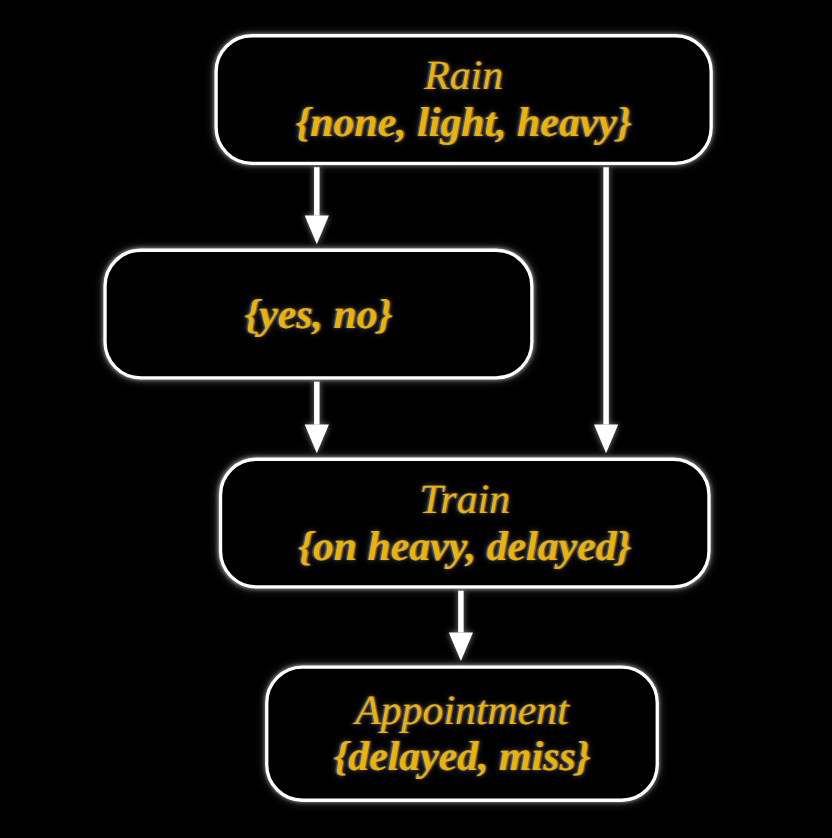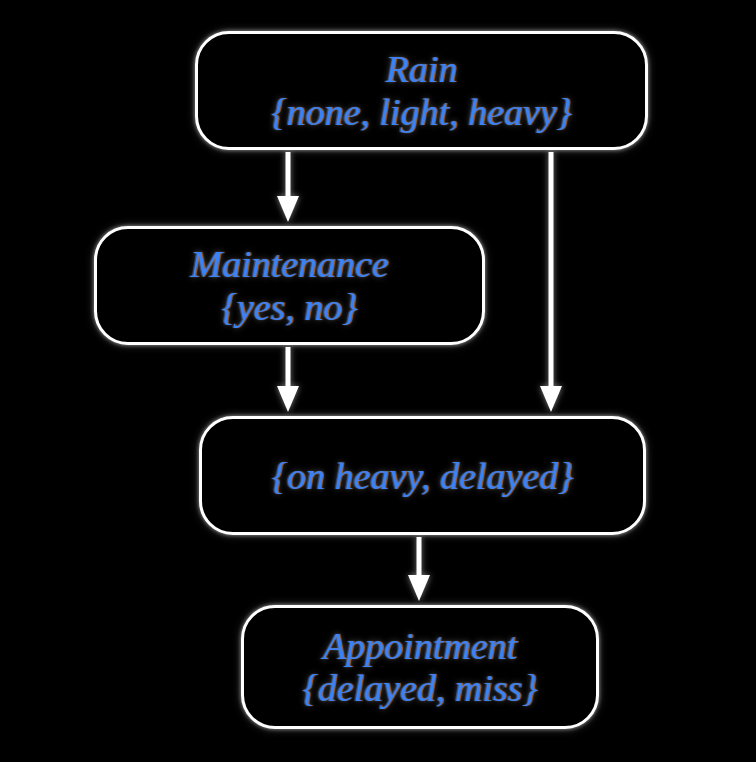--- a/index.html
+++ b/index.html
@@ -25,31 +25,31 @@
     display: flex;
     flex-direction: column;
     align-items: center;
     justify-content: center;
     box-shadow: 0 0 4px rgba(255,255,255,0.55),
                 0 0 10px rgba(255,255,255,0.22);
     padding: 4px 14px;
   }
   .node-label,
   .node-states {
-    color: #3b82f6;
+    color: #eab308;
     font-style: italic;
     white-space: nowrap;
     line-height: 1.06;
     text-shadow:
        1.2px 0px 1px rgba(255,150,60,0.55),
       -1.2px 0px 1px rgba(90,150,255,0.45),
        0 0 6px rgba(255,255,255,0.35);
   }
   .node-label  { font-size: 38px; }
-  .node-states { font-size: 38px; margin-top: 2px; }
+  .node-states { font-size: 38px; margin-top: 2px; font-weight: bold; }
 
   
   .edge-svg {
     position: absolute;
     left: 0; top: 0;
     width: 756px;
     height: 762px;
     pointer-events: none;
     overflow: visible;
   }
@@ -81,25 +81,25 @@
         <polygon points="408,575 430,575 419,601" class="edge-head"></polygon>
       </g>
   </svg>
 
   <div class="node" id="node-rain" style="left: 195px; top: 31px; width: 453px; height: 119px;">
     <div class="node-label">Rain</div>
     <div class="node-states">{none, light, heavy}</div>
   </div>
 
   <div class="node" id="node-maintenance" style="left: 94px; top: 226px; width: 391px; height: 119px;">
-    <div class="node-label">Maintenance</div>
     <div class="node-states">{yes, no}</div>
   </div>
 
   <div class="node" id="node-train" style="left: 199px; top: 416px; width: 447px; height: 119px;">
+    <div class="node-label">Train</div>
     <div class="node-states">{on heavy, delayed}</div>
   </div>
 
   <div class="node" id="node-appointment" style="left: 241px; top: 605px; width: 358px; height: 124px;">
     <div class="node-label">Appointment</div>
     <div class="node-states">{delayed, miss}</div>
   </div>
 
 </div>
 

